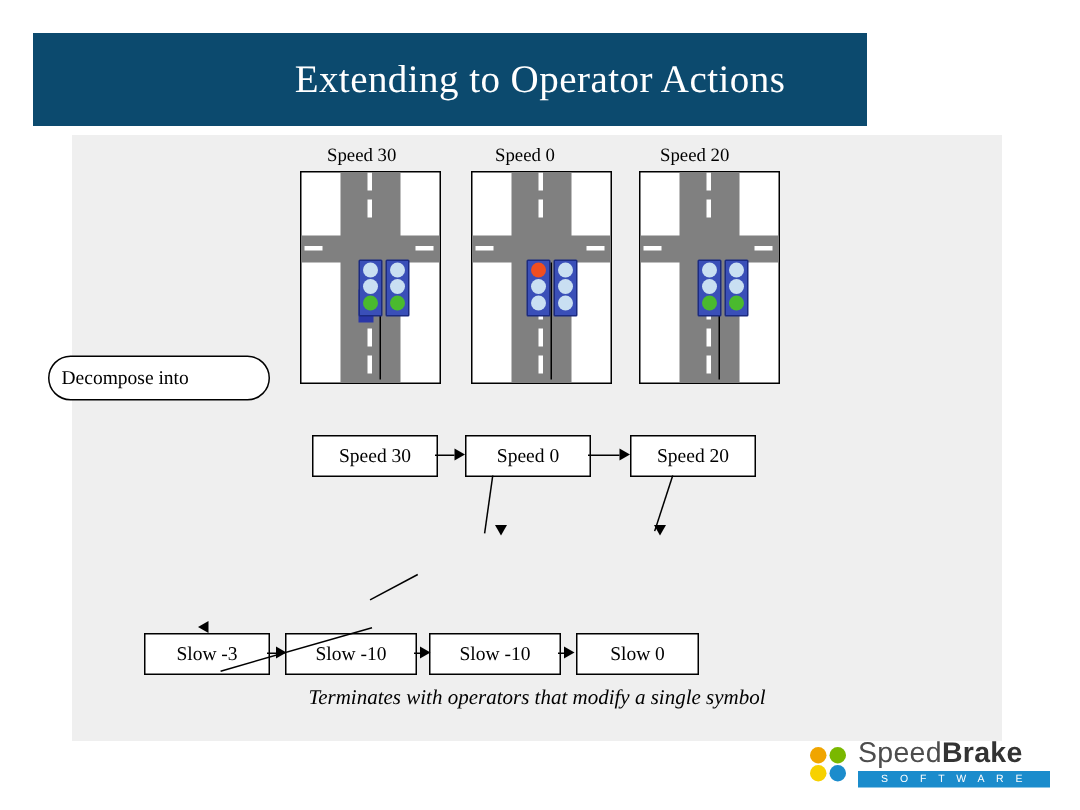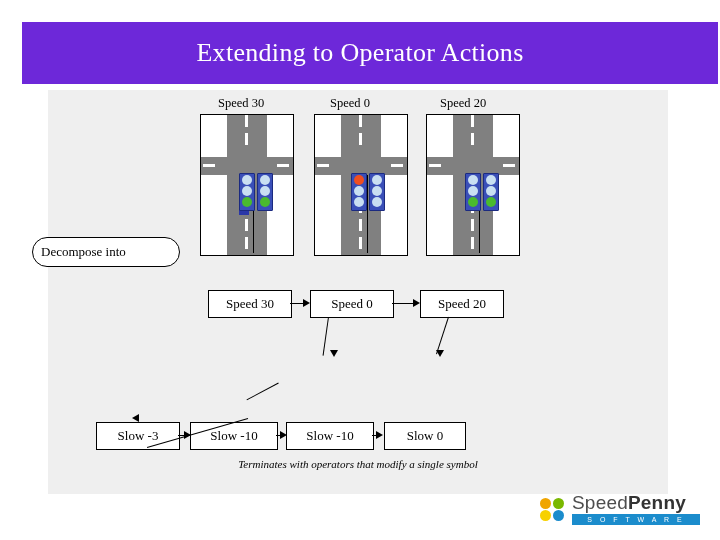--- a/index.html
+++ b/index.html
@@ -13,23 +13,23 @@
     position: relative;
     font-family: "Liberation Serif", serif;
     overflow: hidden;
   }
 
   
   .title-bar {
     position: absolute;
     left: 22px;
     top: 22px;
-    width: 696px;
+    width: 556px;
     height: 62px;
-    background: #6d28d9;
+    background: #0c4a6e;
   }
   .title-text {
     position: absolute;
     left: 0;
     top: 0;
     width: 676px;
     height: 62px;
     display: flex;
     align-items: center;
     justify-content: center;
@@ -191,21 +191,21 @@
     border-top: 7px solid #000000;
   }
 
   .footer-note {
     position: absolute;
     left: 0;
     top: 368px;
     width: 620px;
     text-align: center;
     font-style: italic;
-    font-size: 11px;
+    font-size: 14px;
     font-family: "Liberation Serif", serif;
     color: #000;
   }
 
   
   .logo {
     position: absolute;
     left: 540px;
     top: 492px;
     width: 160px;
@@ -380,16 +380,16 @@
 </div>
 
 <div class="logo">
   <div class="logo-dots">
     <span class="logo-dot d1"></span>
     <span class="logo-dot d2"></span>
     <span class="logo-dot d3"></span>
     <span class="logo-dot d4"></span>
   </div>
   <div class="logo-word">
-    <span>Speed</span><b>Penny</b>
+    <span>Speed</span><b>Brake</b>
   </div>
   <div class="logo-sub">S O F T W A R E</div>
 </div>
 
 </body></html>

